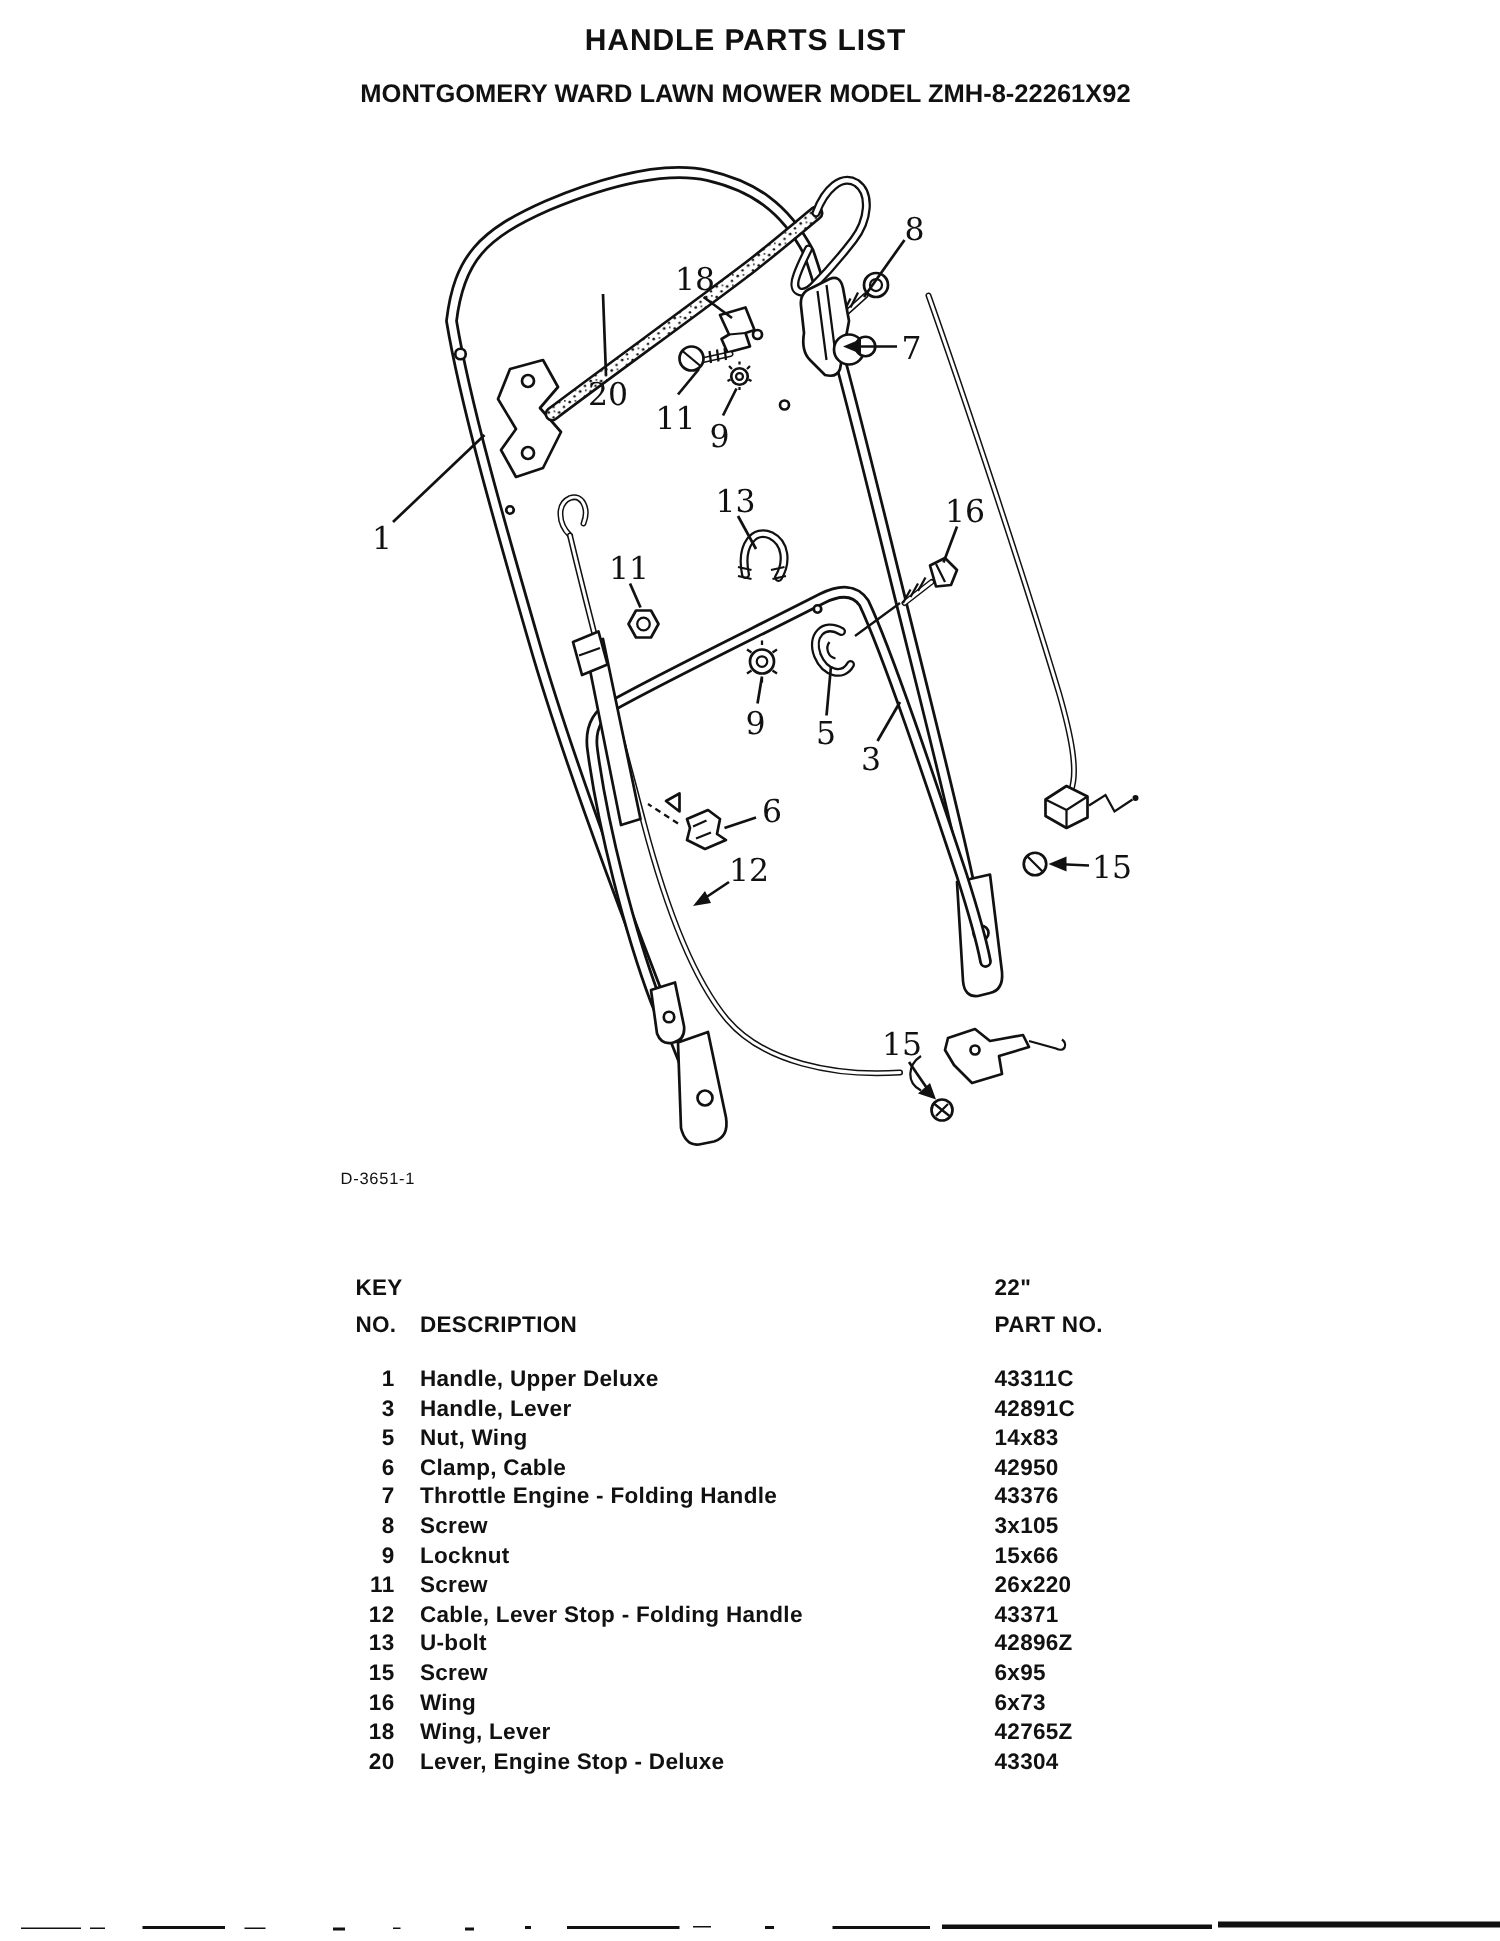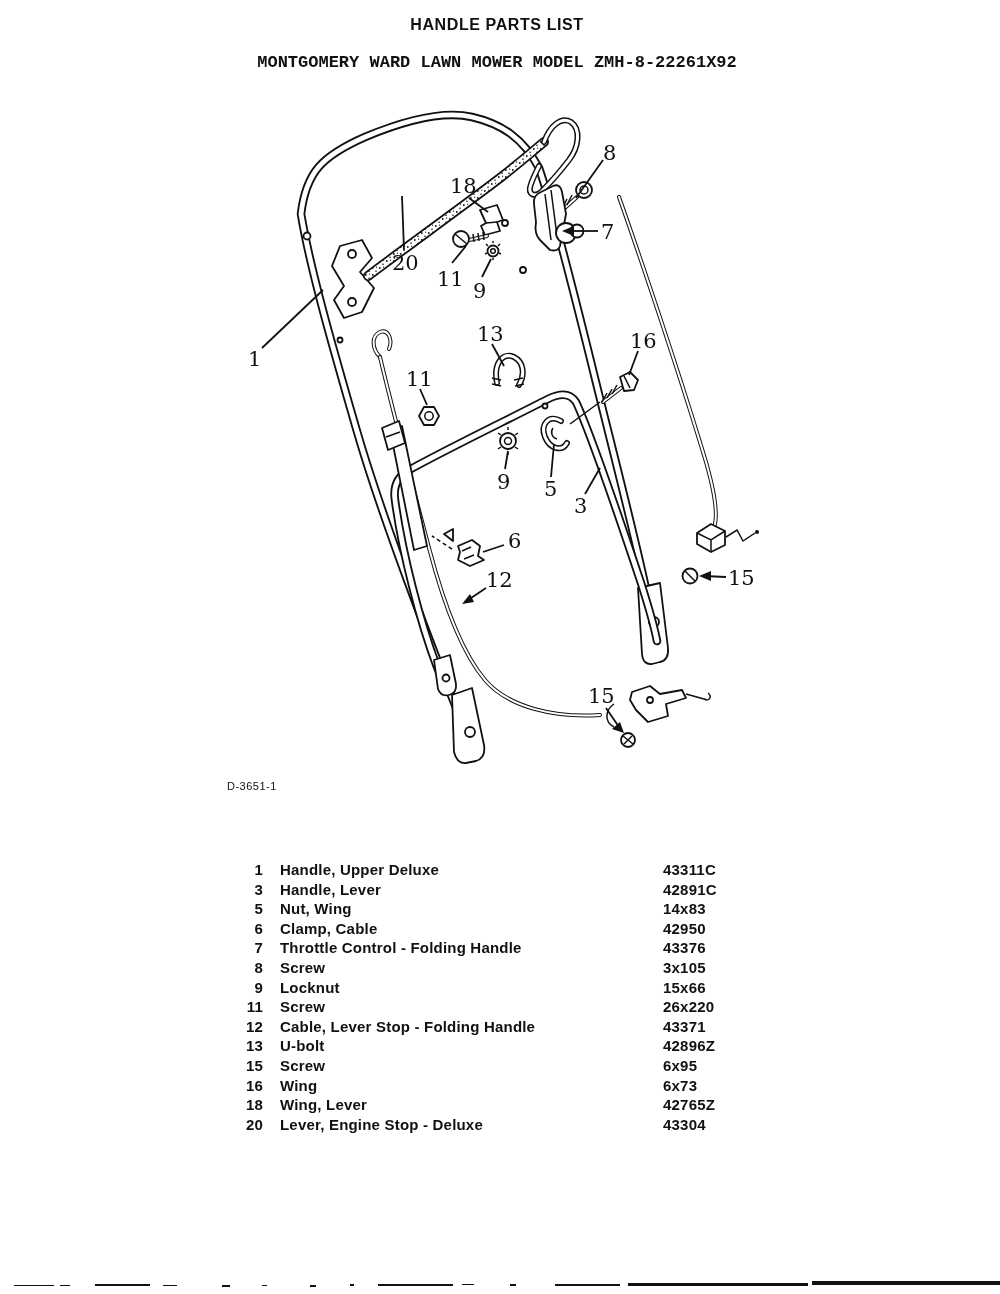--- a/index.html
+++ b/index.html
@@ -2,25 +2,25 @@
 <html><head>
 <meta charset="utf-8">
 <style>
   html,body{margin:0;padding:0;}
   body{
     width:1000px;height:1294px;position:relative;background:#ffffff;
     font-family:"Liberation Sans",sans-serif;color:#111;overflow:hidden;
   }
   .page-title{
     position:absolute;top:16px;left:0;width:994px;text-align:center;
-    font-size:16px;font-weight:bold;letter-spacing:.6px;
+    font-size:20px;font-weight:bold;letter-spacing:.6px;
   }
   .page-subtitle{
     position:absolute;top:53px;left:497px;transform:translateX(-50%);
-    font-family:Liberation Mono, monospace;font-size:17px;font-weight:bold;
+    font-family:Liberation Sans, sans-serif;font-size:17px;font-weight:bold;
     white-space:nowrap;letter-spacing:0;
   }
   .drawing-number{
     position:absolute;left:227px;top:780px;font-size:11px;font-weight:normal;letter-spacing:.5px;
   }
   svg.diagram{position:absolute;left:0;top:0;width:1000px;height:820px;}
   
   .t8{fill:none;stroke:#111;stroke-width:8.5;stroke-linecap:round;stroke-linejoin:round}
   .t4{fill:none;stroke:#fff;stroke-width:4.8;stroke-linecap:round;stroke-linejoin:round}
   .c4{fill:none;stroke:#111;stroke-width:4;stroke-linecap:round}
@@ -265,20 +265,29 @@
   <g>
     <path class="ln" d="M 606 708 L 619 727"></path>
     <polygon class="ah" points="624,733 612,729 620,722"></polygon>
     <text class="callout" x="588" y="703" text-anchor="start">15</text>
   </g>
 </svg>
 
 <div class="drawing-number">D-3651-1</div>
 
 <div class="table">
+  <div class="hrow">
+    <span class="h-left">KEY</span>
+    <span class="h-part">22"</span>
+  </div>
+  <div class="hrow">
+    <span class="h-left">NO.</span>
+    <span class="h-desc">DESCRIPTION</span>
+    <span class="h-part">PART NO.</span>
+  </div>
   <div class="tbody">
       <div class="trow">
         <span class="r-key">1</span>
         <span class="r-desc">Handle, Upper Deluxe</span>
         <span class="r-part">43311C</span>
       </div>
       <div class="trow">
         <span class="r-key">3</span>
         <span class="r-desc">Handle, Lever</span>
         <span class="r-part">42891C</span>
@@ -288,21 +297,21 @@
         <span class="r-desc">Nut, Wing</span>
         <span class="r-part">14x83</span>
       </div>
       <div class="trow">
         <span class="r-key">6</span>
         <span class="r-desc">Clamp, Cable</span>
         <span class="r-part">42950</span>
       </div>
       <div class="trow">
         <span class="r-key">7</span>
-        <span class="r-desc">Throttle Control - Folding Handle</span>
+        <span class="r-desc">Throttle Engine - Folding Handle</span>
         <span class="r-part">43376</span>
       </div>
       <div class="trow">
         <span class="r-key">8</span>
         <span class="r-desc">Screw</span>
         <span class="r-part">3x105</span>
       </div>
       <div class="trow">
         <span class="r-key">9</span>
         <span class="r-desc">Locknut</span>

